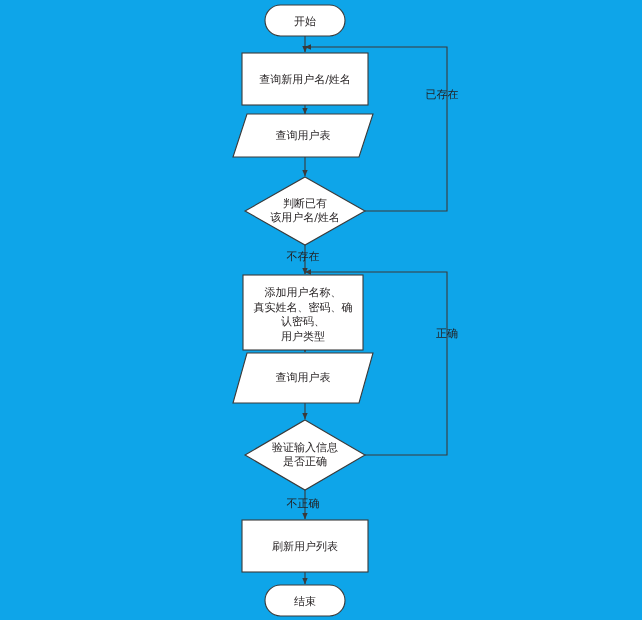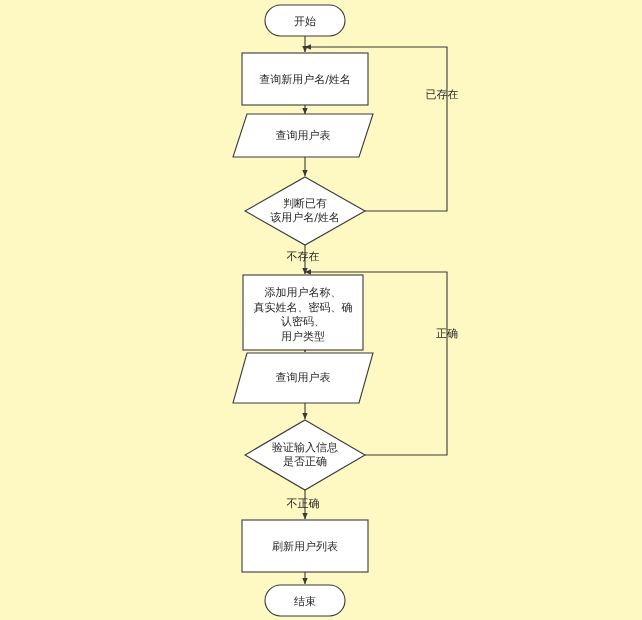--- a/index.html
+++ b/index.html
@@ -7,21 +7,21 @@
     padding: 0;
     background: #ffffff;
   }
   body {
     font-family: "DejaVu Sans", "Liberation Sans", sans-serif;
   }
   #canvas {
     position: relative;
     width: 642px;
     height: 620px;
-    background: #fef9c3;
+    background: #0ea5e9;
     overflow: hidden;
     text-decoration: underline;
   }
   #flow-svg {
     position: absolute;
     left: 0;
     top: 0;
     width: 642px;
     height: 620px;
   }

